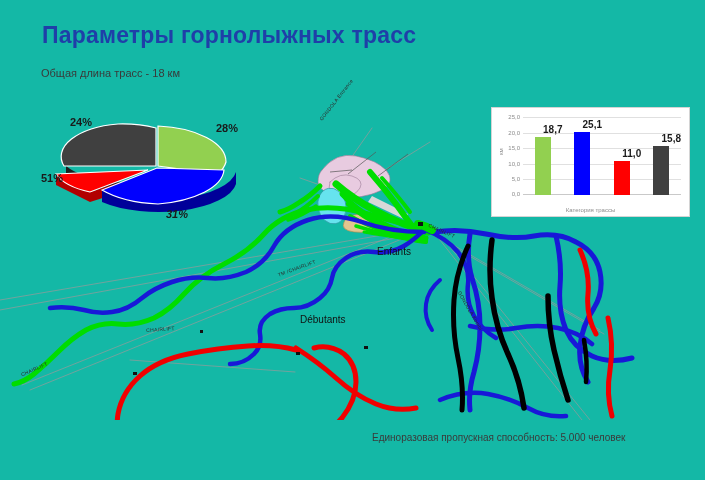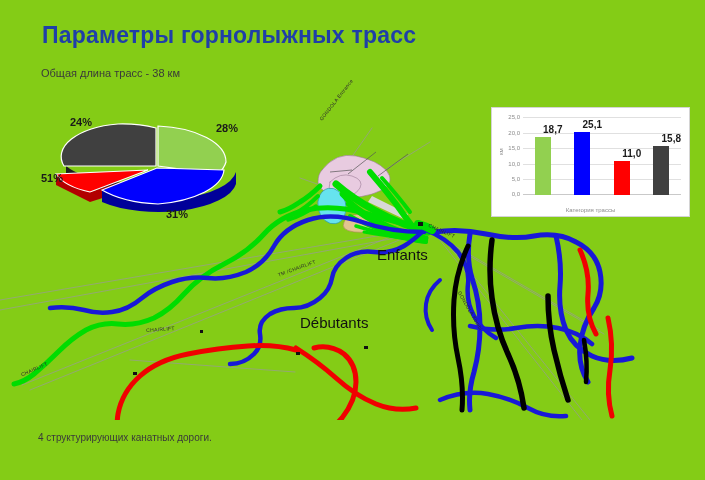--- a/index.html
+++ b/index.html
@@ -7,21 +7,21 @@
     padding: 0;
     background: #ffffff;
   }
   body {
     font-family: "Liberation Sans", sans-serif;
   }
   #slide {
     position: relative;
     width: 705px;
     height: 480px;
-    background: #84cc16;
+    background: #14b8a6;
     overflow: hidden;
   }
 
   
   #page-title {
     position: absolute;
     left: 42px;
     top: 22px;
     font-size: 23px;
     font-weight: bold;
@@ -50,21 +50,21 @@
     height: 130px;
   }
   .pie-label {
     position: absolute;
     font-size: 11px;
     font-weight: bold;
     color: #1a1a1a;
     white-space: nowrap;
   }
   #pie-label-green  { left: 144px; top: 18px; margin-left: 32px; }
-  #pie-label-blue   { left: 126px; top: 104px; }
+  #pie-label-blue   { left: 126px; top: 104px; font-style: italic; }
   #pie-label-red    { left: 1px;   top: 68px; }
   #pie-label-dark   { left: 30px;  top: 12px; }
 
   
   #bar-chart-panel {
     position: absolute;
     left: 491px;
     top: 107px;
     width: 199px;
     height: 110px;
@@ -156,21 +156,21 @@
   #ski-map {
     position: absolute;
     left: 0;
     top: 100px;
     width: 705px;
     height: 320px;
   }
 
   .map-callout {
     position: absolute;
-    font-size: 15px;
+    font-size: 10px;
     color: #111;
     white-space: nowrap;
   }
   #callout-enfants  { left: 377px; top: 146px; }
   #callout-debutants{ left: 300px; top: 166px; margin-top: 48px; }
 
   .lift-label {
     position: absolute;
     font-size: 5px;
     color: #2b2b2b;
@@ -197,21 +197,21 @@
   }
 </style>
 </head>
 <body>
 
 <div id="slide">
 
   <div id="page-title">Параметры горнолыжных трасс</div>
 
   <div id="subtitle-block">
-    <div>Общая длина трасс - 38 км</div>
+    <div>Общая длина трасс - 18 км</div>
   </div>
 
   <div id="pie-chart">
     <svg width="230" height="130" viewBox="0 0 230 130">
       <defs>
         <clipPath id="clipBottom">
             <rect x="0" y="62" width="230" height="80"></rect>
           </clipPath>
       </defs>
 
@@ -390,15 +390,15 @@
 
     <div class="lift-label" style="left:277px; top:172px; transform:rotate(-20deg); transform-origin:left top;">TM /CHAIRLIFT</div>
 
     <div class="lift-label" style="left:462px; top:190px; transform:rotate(60deg); transform-origin:left top;">GONDOLA Kombi</div>
 
     <div class="lift-label" style="left:146px; top:227px; transform:rotate(-4deg); transform-origin:left top;">CHAIRLIFT</div>
 
     <div class="lift-label" style="left:20px; top:272px; transform:rotate(-24deg); transform-origin:left top;">CHAIRLIFT</div>
   </div>
 
-  <div id="footer-left">4 структурирующих канатных дороги.</div>
+  <div id="footer-right">Единоразовая пропускная способность: 5.000 человек</div>
 
 </div>
 
 </body></html>

